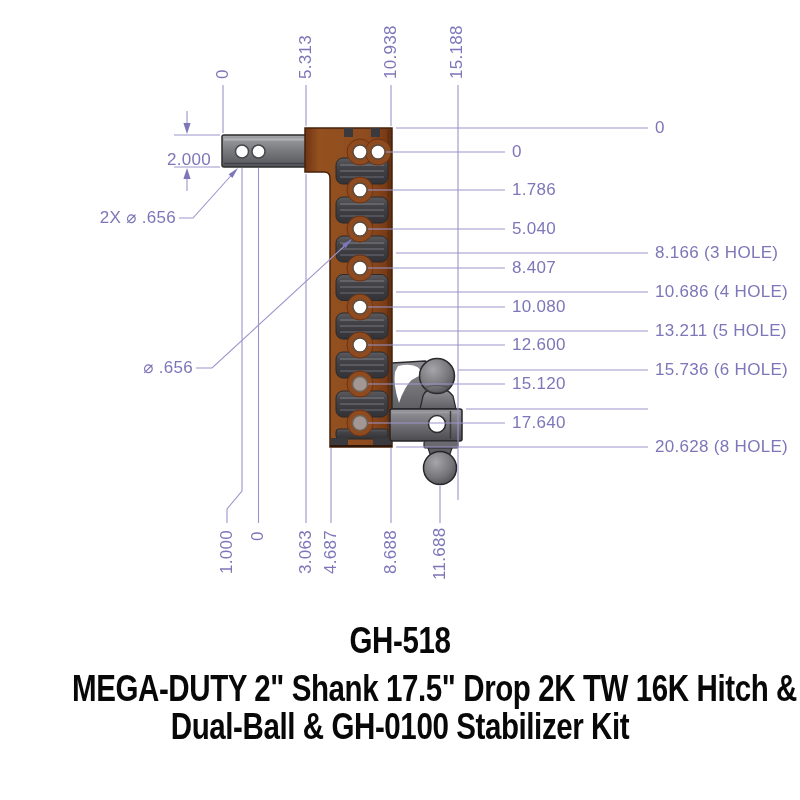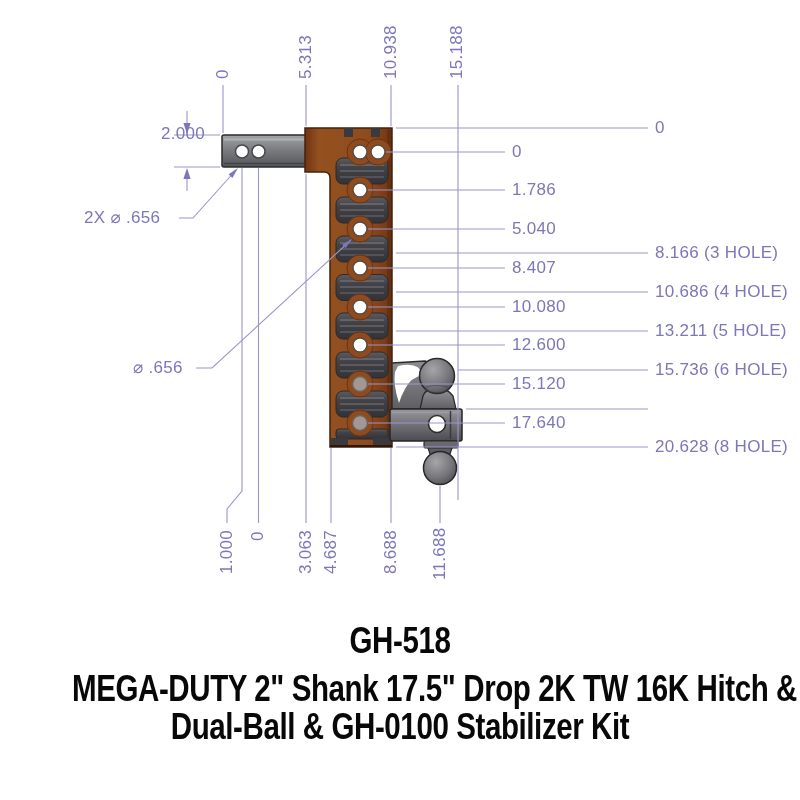--- a/index.html
+++ b/index.html
@@ -1,21 +1,21 @@
 <!DOCTYPE html>
 <html><head>
 <meta charset="utf-8">
 <style>
   html,body{margin:0;padding:0;background:#fff;}
   #stage{position:relative;width:800px;height:800px;background:#ffffff;overflow:hidden;
          font-family:"Liberation Sans",sans-serif;}
   #drawing-svg{position:absolute;left:0;top:0;}
   .dim{position:absolute;font-size:17px;line-height:20px;color:#7D76B8;letter-spacing:.3px;white-space:nowrap;}
   .rot{transform:rotate(-90deg);transform-origin:0 0;}
-  .r{text-align:left;}
+  .r{text-align:right;}
   .title-line{position:absolute;left:0;width:800px;text-align:center;color:#080808;
               font-weight:bold;white-space:nowrap;transform:scaleX(.82);transform-origin:400px 50%;
               letter-spacing:-.5px;}
   .t1{top:620px;font-size:36px;}
   .t2{top:668px;font-size:36px;}
   .t3{top:706px;font-size:36px;}
 </style>
 </head>
 <body>
 
@@ -213,21 +213,21 @@
       <polygon points="238,168 232.4,177.9 228.6,174.3"></polygon>
       <polygon points="352,239 345.6,248.3 342.1,244.5"></polygon>
     </g>
   </svg>
 
   <div class="dim rot" style="left:213px;top:79px">0</div>
   <div class="dim rot" style="left:296px;top:79px">5.313</div>
   <div class="dim rot" style="left:381px;top:79px">10.938</div>
   <div class="dim rot" style="left:447px;top:79px">15.188</div>
 
-  <div class="dim" style="left:161px;top:124px;width:56px;">2.000</div>
+  <div class="dim" style="left:161px;top:150px;width:56px;text-align:center">2.000</div>
   <div class="dim r" style="left:84px;top:208px;width:92px">2X ⌀ .656</div>
   <div class="dim r" style="left:133px;top:358px;width:60px">⌀ .656</div>
 
   <div class="dim" style="left:512px;top:142px">0</div>
   <div class="dim" style="left:512px;top:180px">1.786</div>
   <div class="dim" style="left:512px;top:219px">5.040</div>
   <div class="dim" style="left:512px;top:258px">8.407</div>
   <div class="dim" style="left:512px;top:297px">10.080</div>
   <div class="dim" style="left:512px;top:335px">12.600</div>
   <div class="dim" style="left:512px;top:374px">15.120</div>

